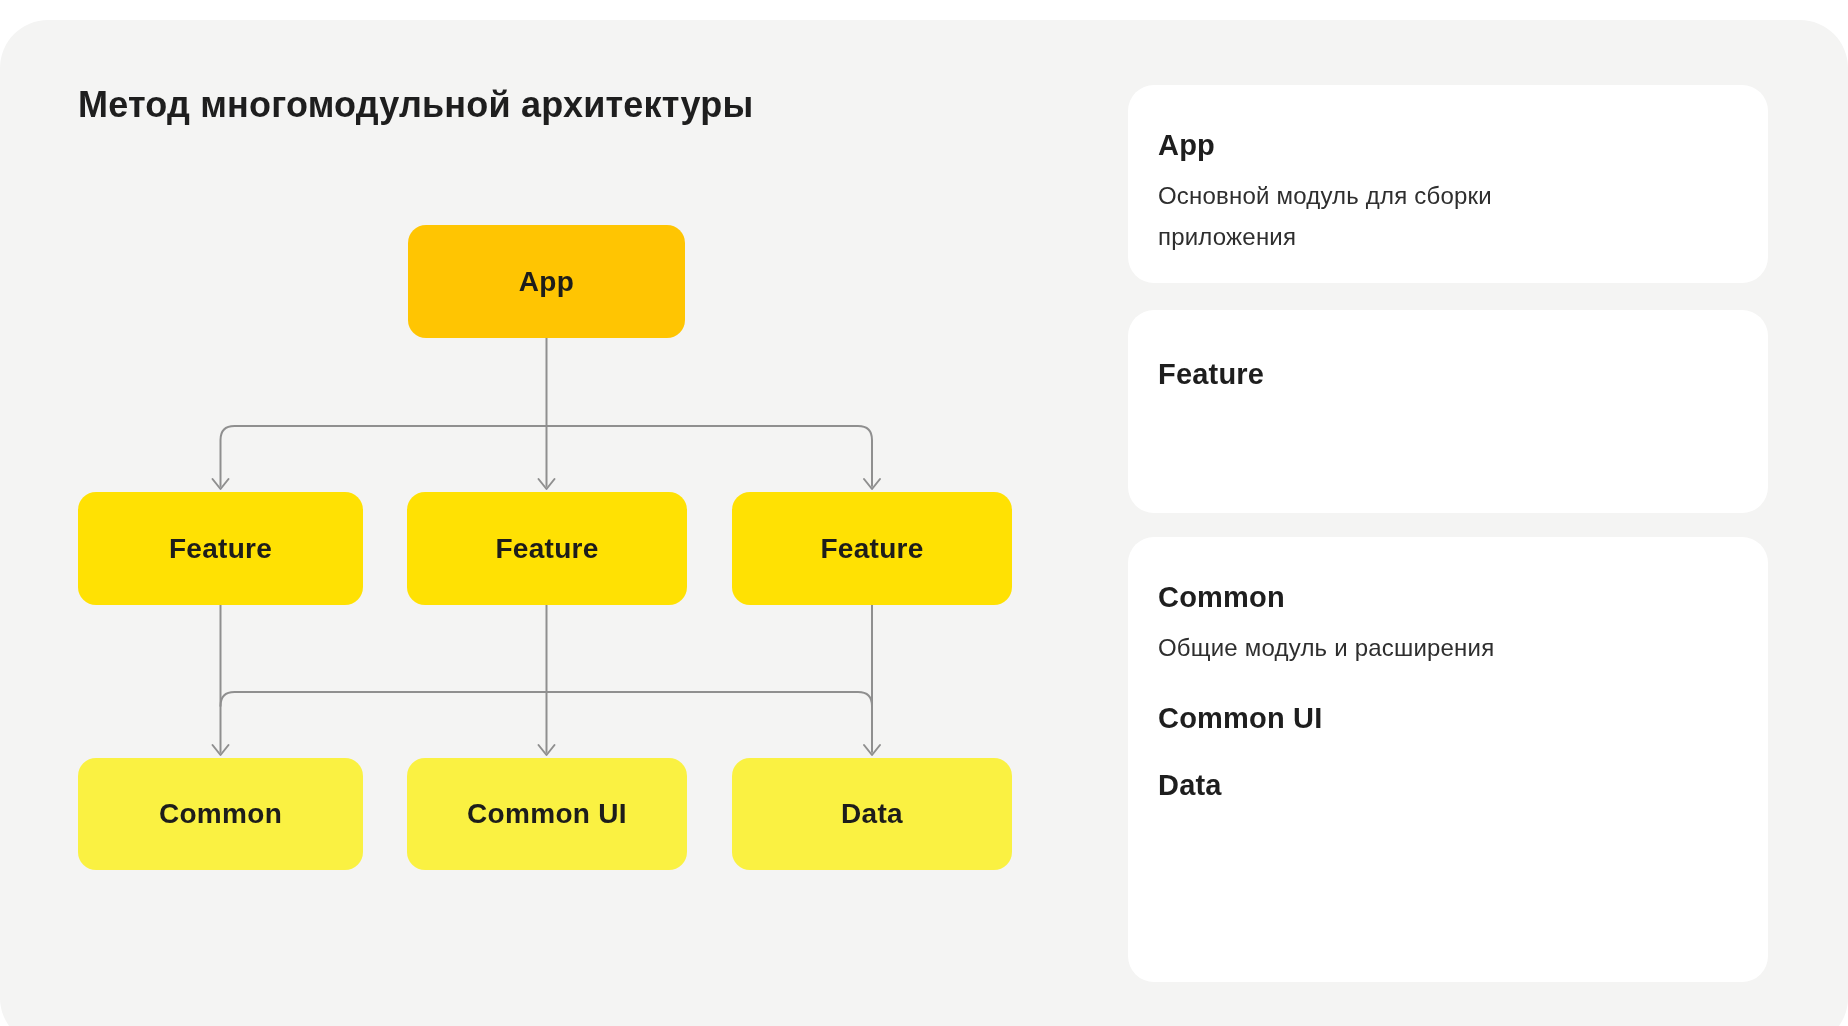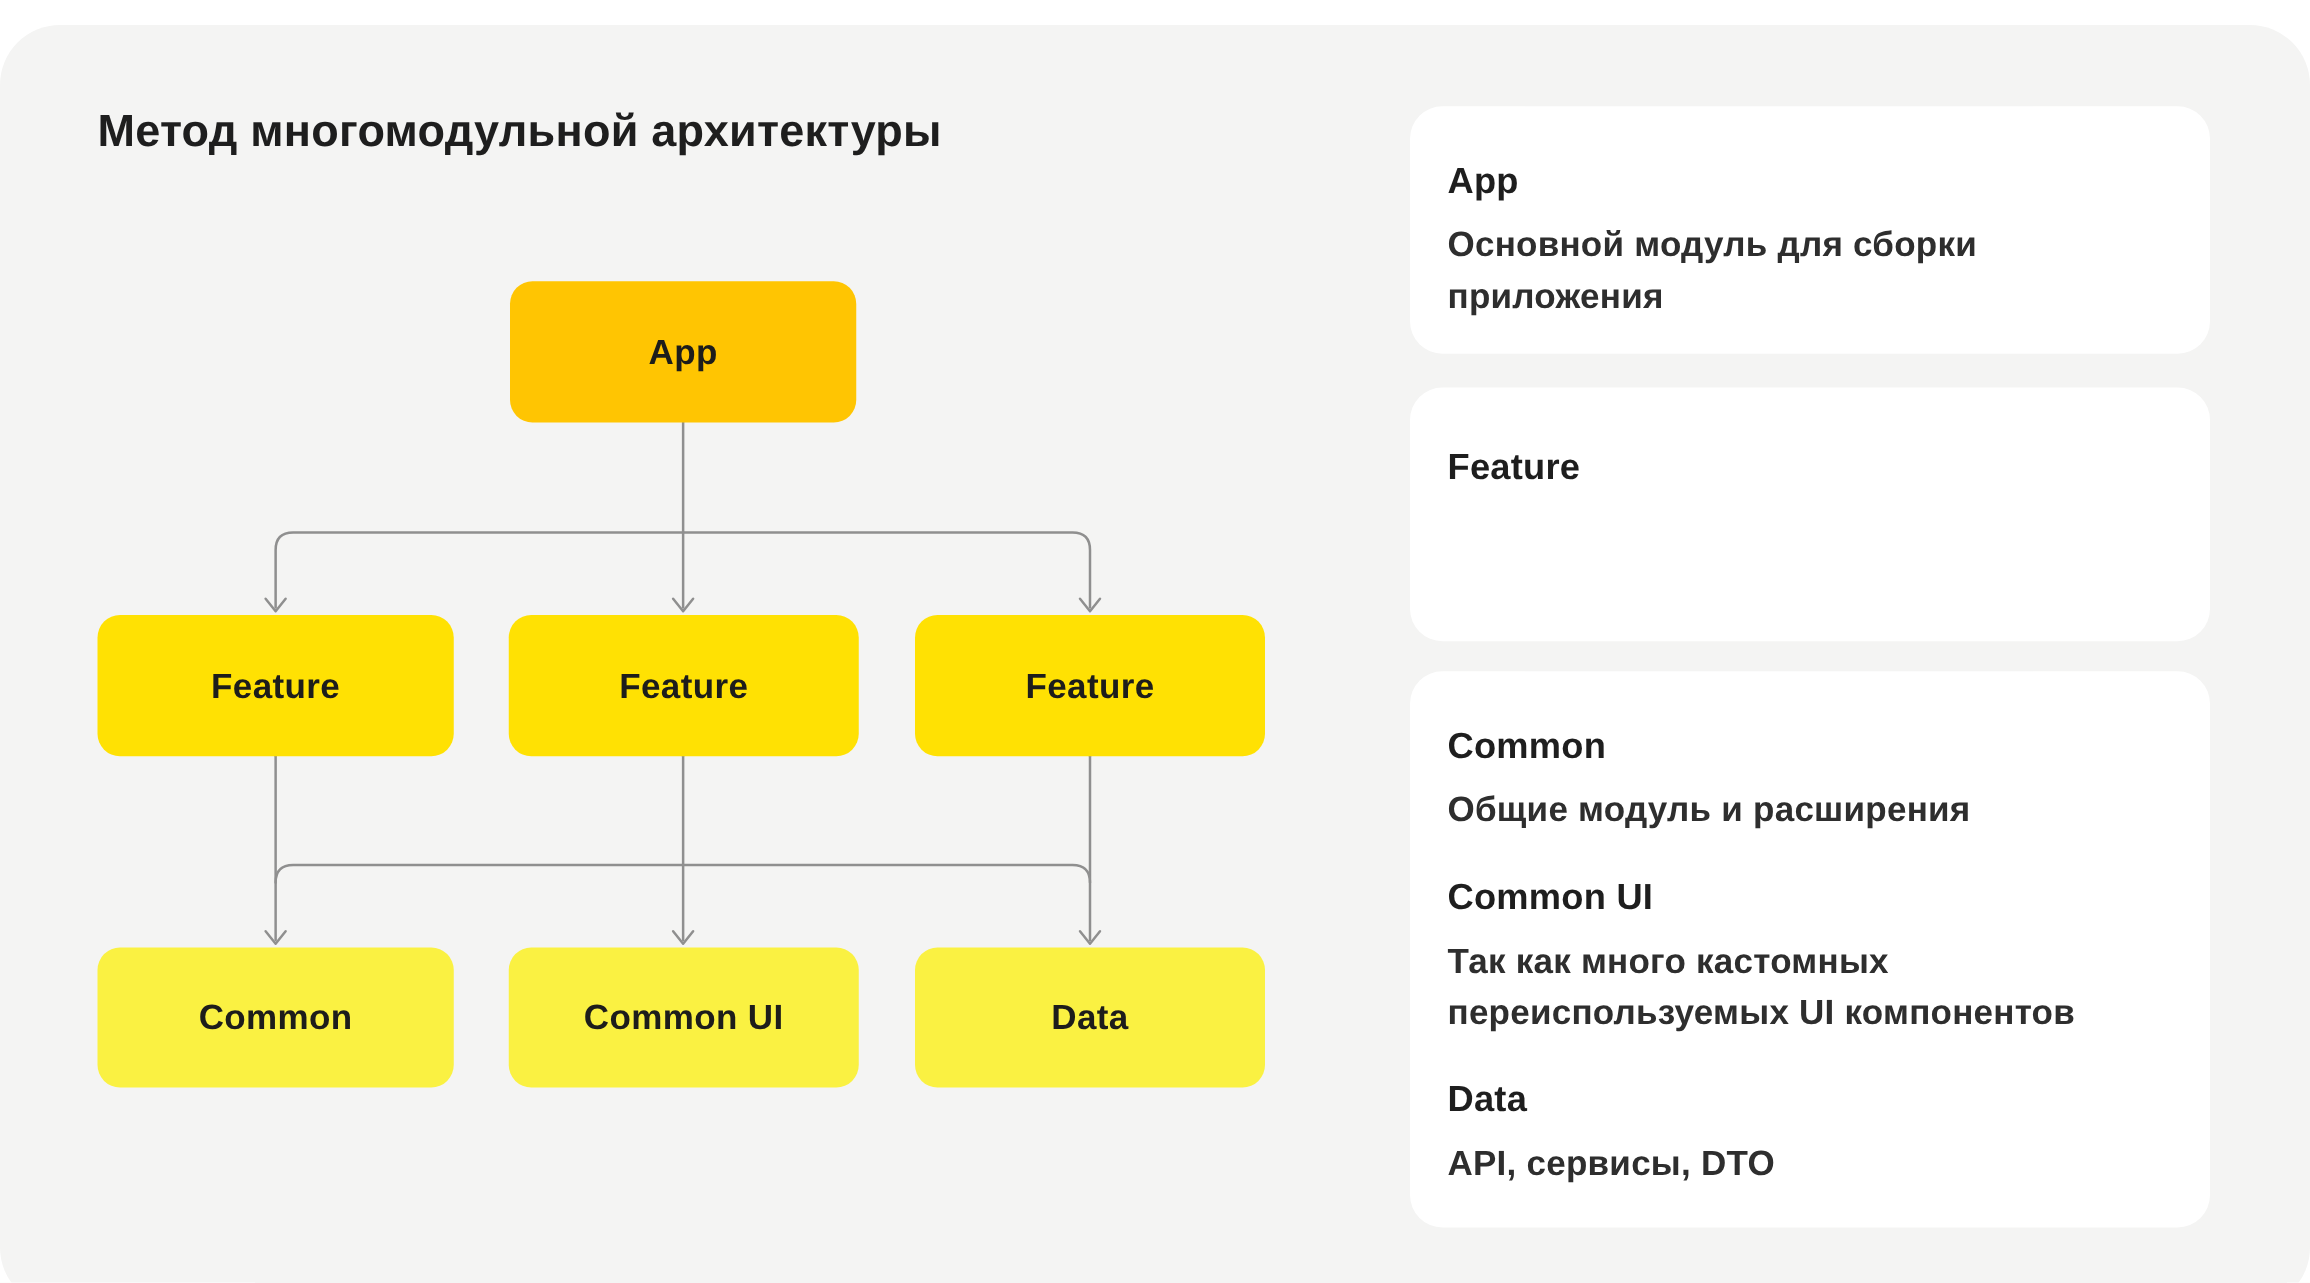--- a/index.html
+++ b/index.html
@@ -58,21 +58,21 @@
   }
   .card-1 { top: 65px;  height: 198px; padding: 44px 44px 0 30px; }
   .card-2 { top: 290px; height: 203px; padding: 48px 44px 0 30px; }
   .card-3 { top: 517px; height: 445px; padding: 44px 44px 0 30px; }
   .card h2, .card h3 {
     font-size: 29px; font-weight: 700;
     color: var(--heading_text, #1E1E1E);
     margin: 0 0 13px 0; letter-spacing: 0.2px;
   }
   .card p {
-    font-size: 28px; font-weight: 700;
+    font-size: 24px; font-weight: 400;
     color: var(--body_text, #2E2E2E);
     line-height: 41px; white-space: pre-line; letter-spacing: 0.2px;
   }
   .card .section + .section h3 { margin-top: 34px; }
   .card .section h3 { margin-top: 0; }
   .section p { margin: 0; }
 </style>
 </head>
 <body style="background: rgb(255, 255, 255);">
 
@@ -134,22 +134,19 @@
     <h2>Feature</h2>
   </div>
 
   <div class="card card-3">
     <div class="section">
       <h3>Common</h3>
       <p>Общие модуль и расширения</p>
     </div>
     <div class="section">
       <h3>Common UI</h3>
-      <p>Так как много кастомных
-переиспользуемых UI компонентов</p>
     </div>
     <div class="section">
       <h3>Data</h3>
-      <p>API, сервисы, DTO</p>
     </div>
   </div>
 
 </div>
 
 </body></html>

